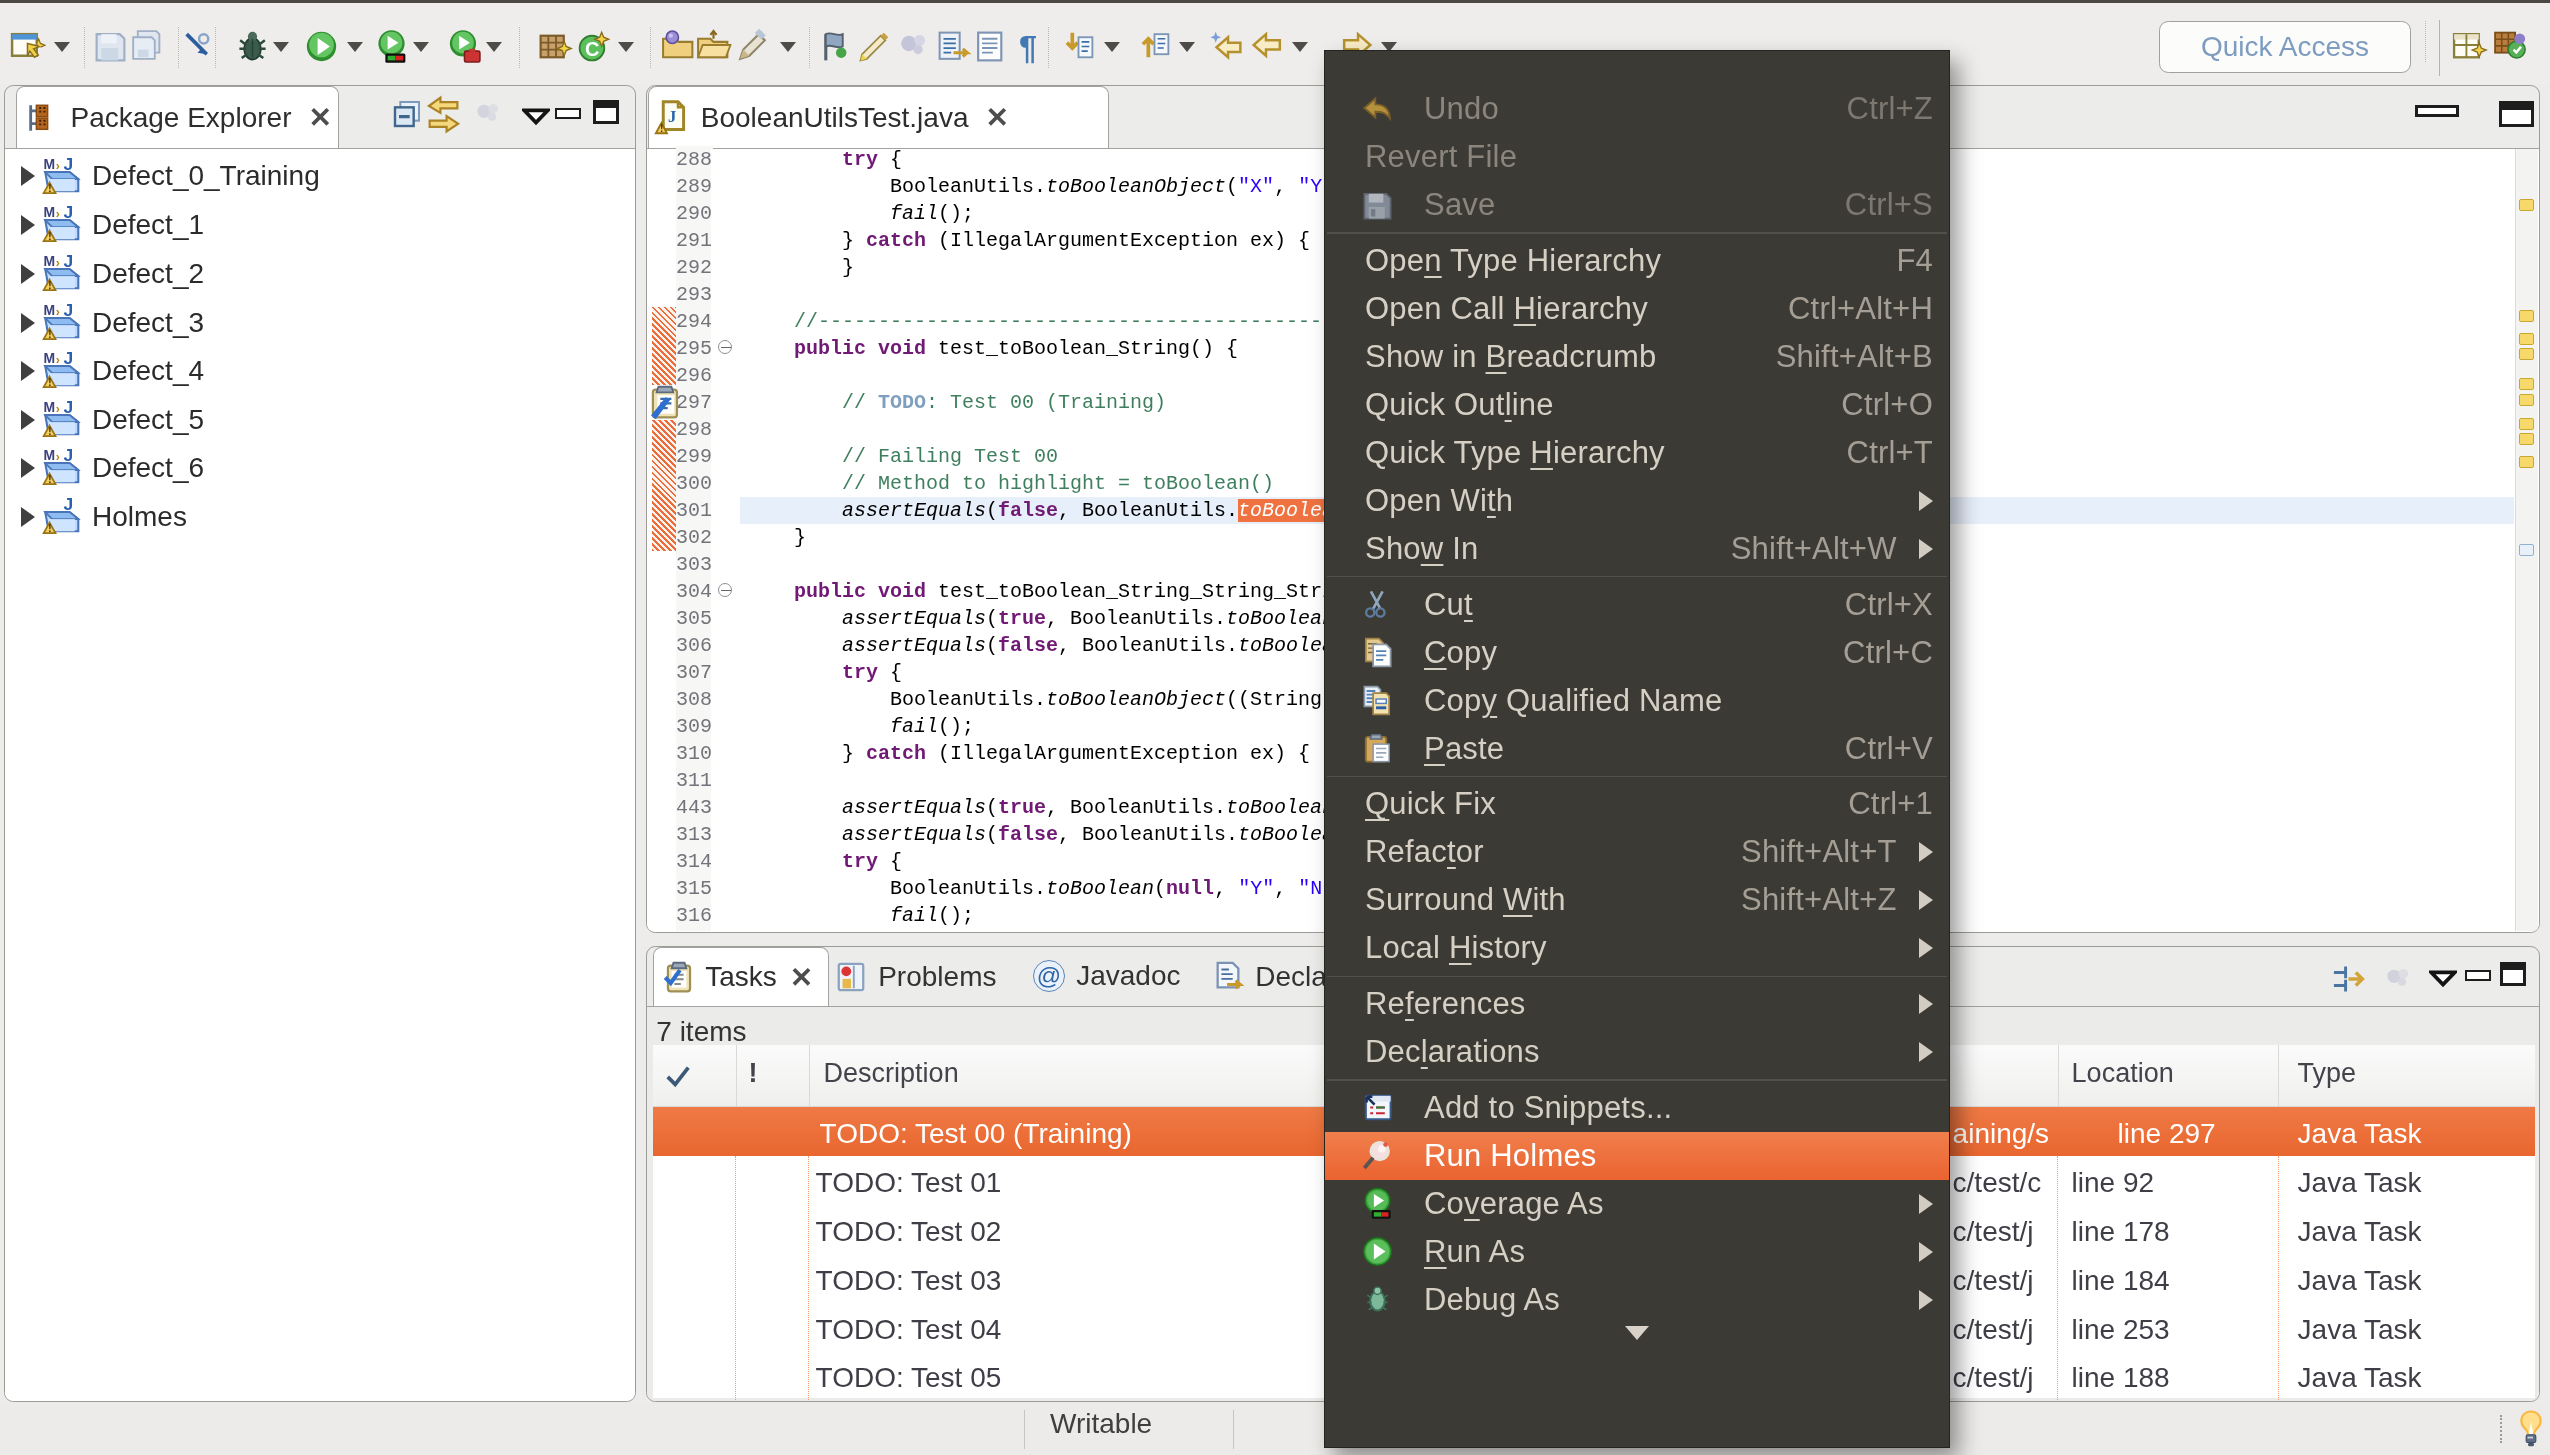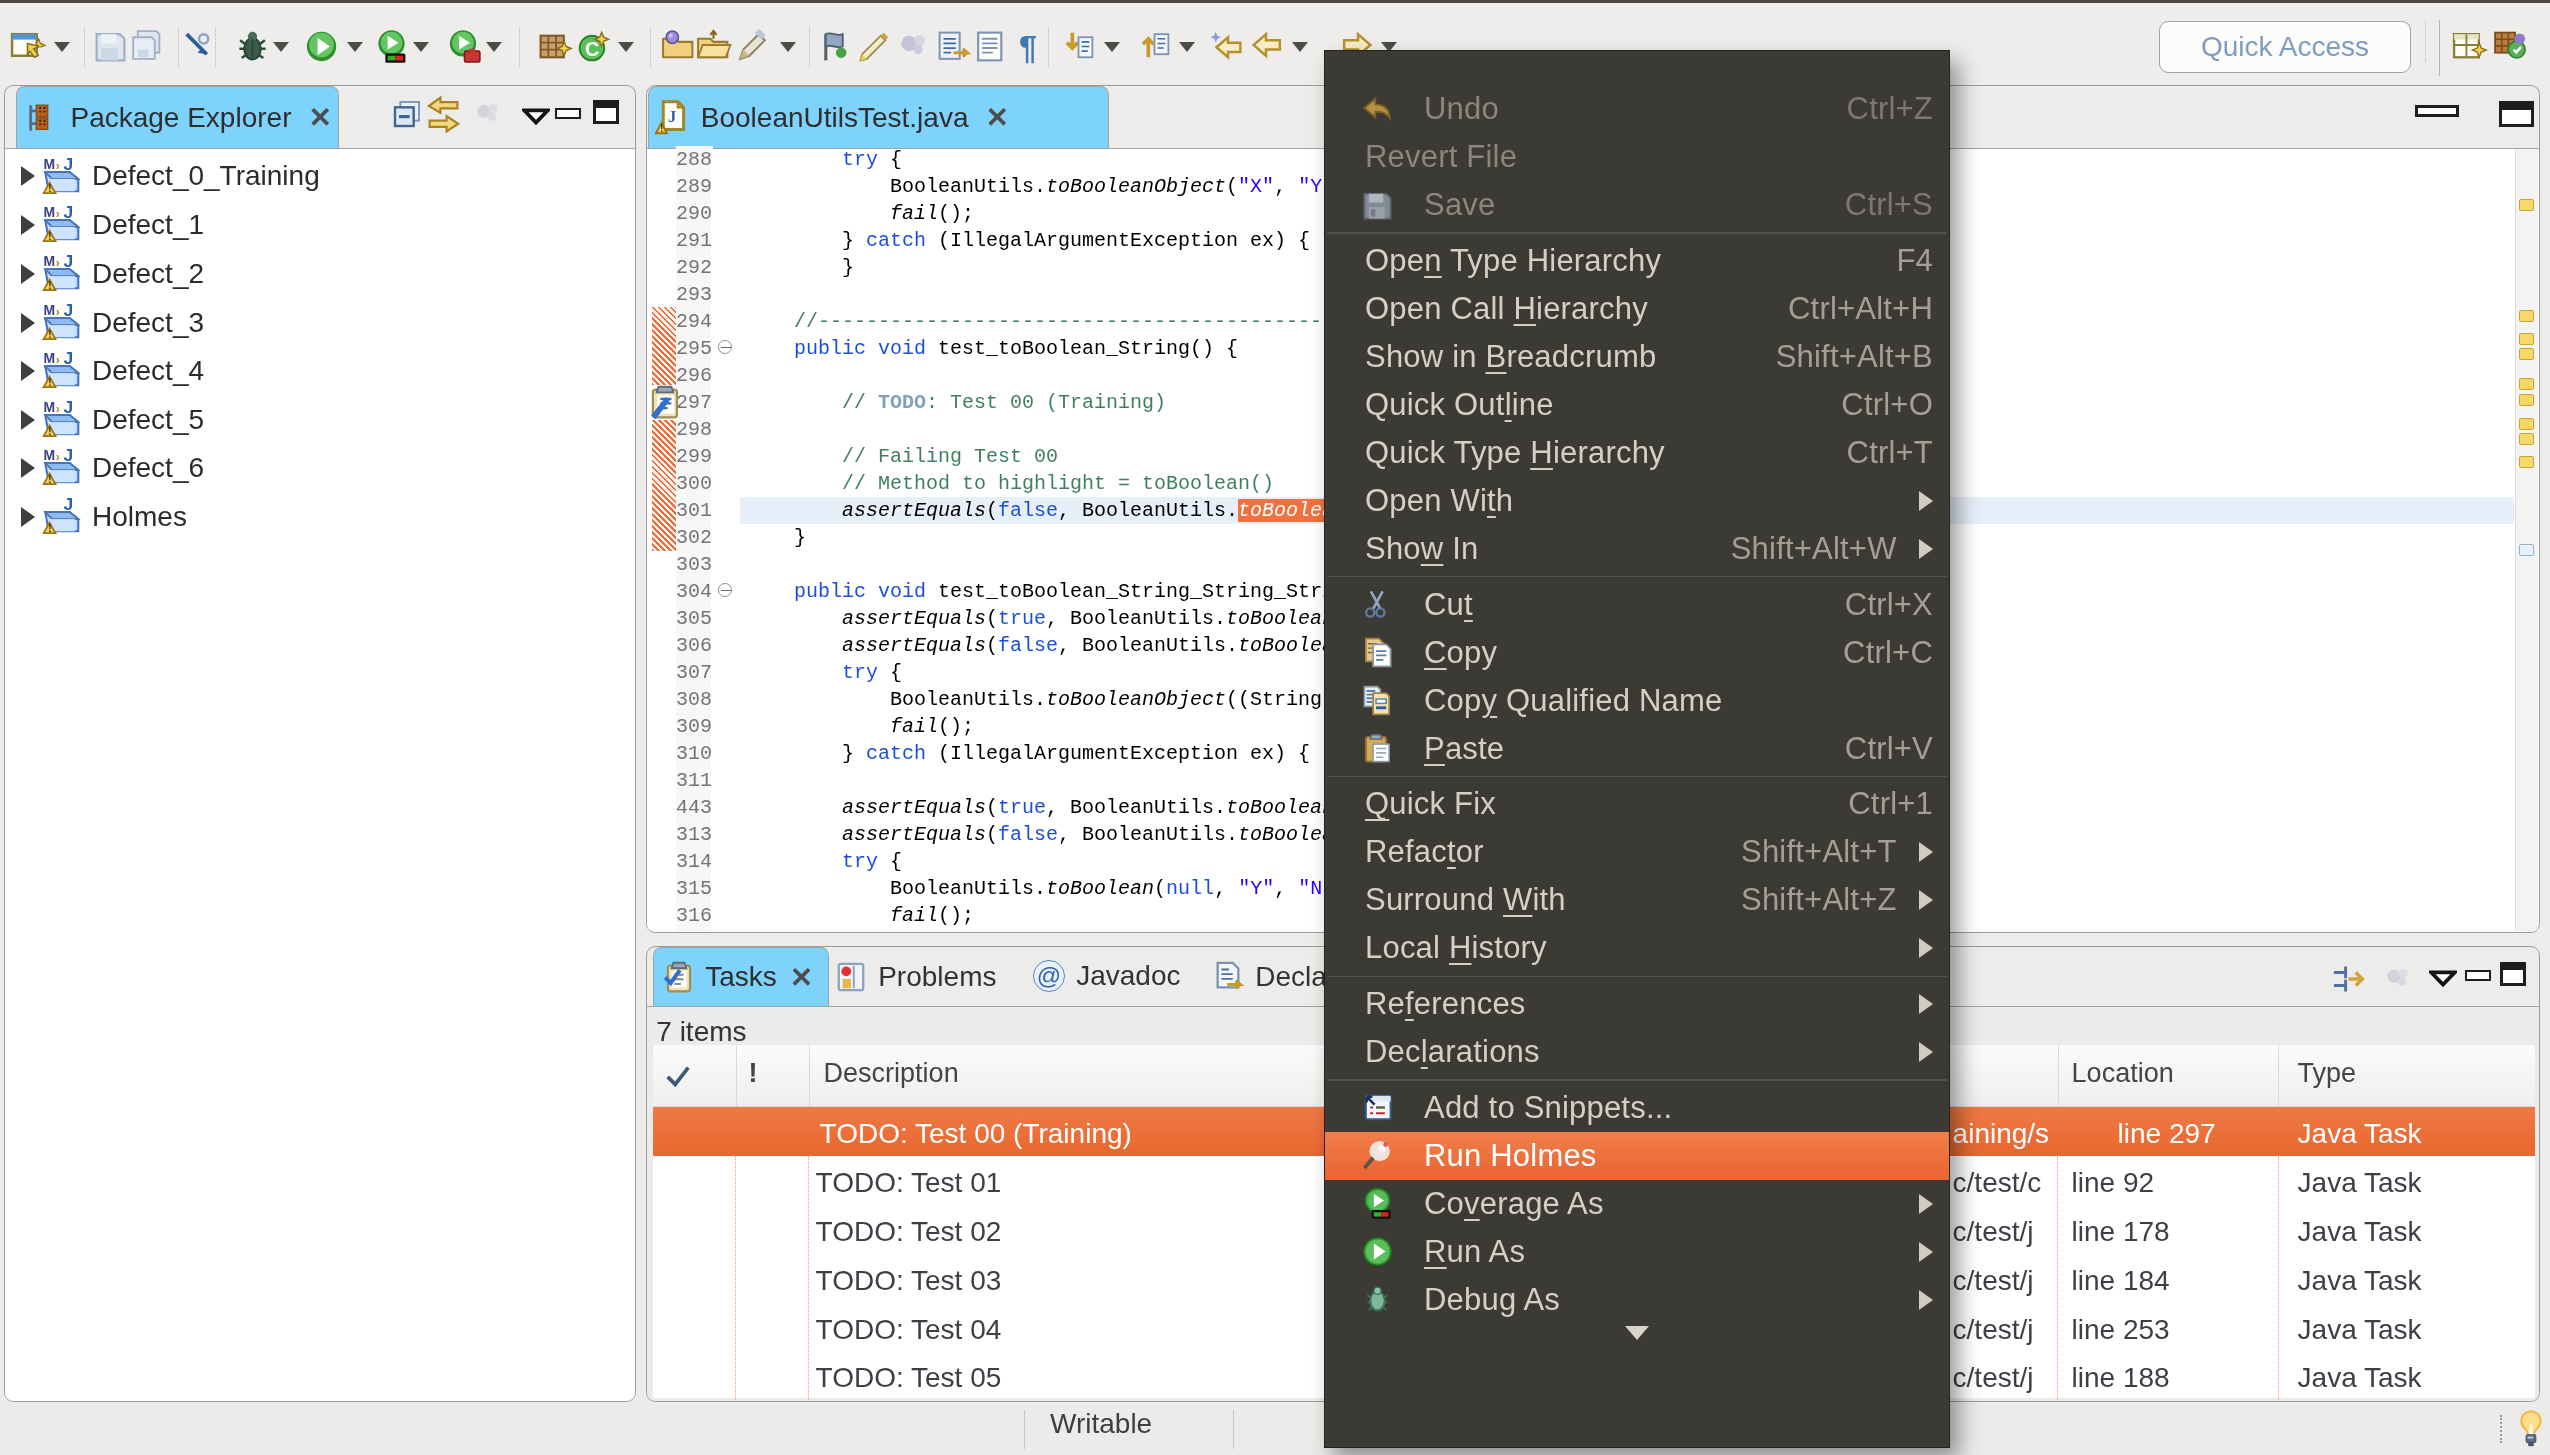--- a/index.html
+++ b/index.html
@@ -5,38 +5,38 @@
 #root{position:absolute;left:0;top:0;width:2550px;height:1455px}
 .abs{position:absolute}
 
 #topstrip{left:0;top:0;width:2550px;height:2.8px;background:#4b4742}
 #toolbar{left:0;top:2.8px;width:2550px;height:82px;background:#eeedeb}
 .tsep{position:absolute;top:24px;width:0;height:41px;border-left:1.9px dotted #b9b7b3}
 .tbi{position:absolute;top:25px;width:37px;height:37px}
 .dd{position:absolute;top:39px;width:0;height:0;border-left:8.4px solid transparent;border-right:8.4px solid transparent;border-top:10.3px solid #4e4c48}
 
 .panel{position:absolute;background:#ececea;border:0.9px solid #9b9b98;border-radius:9.3px;overflow:hidden}
-.ptab{position:absolute;top:0;background:#7dd3fc;border:0.9px solid #a2a29f;border-bottom:none;border-radius:8.4px 8.4px 0 0;display:flex;align-items:center}
+.ptab{position:absolute;top:0;background:#ffffff;border:0.9px solid #a2a29f;border-bottom:none;border-radius:8.4px 8.4px 0 0;display:flex;align-items:center}
 .tabtxt{font-size:28px;color:#2e2e2e}
 .closex{font-size:28px;color:#4d4d4d;font-weight:700;margin-left:17px}
 
 #pkg{left:3.7px;top:85px;width:632px;height:1317px}
 #pkgbody{position:absolute;left:0;top:62px;right:0;bottom:0;background:#fff;border-top:0.9px solid #a2a29f}
 .trow{position:absolute;left:0;height:49px;display:flex;align-items:center;font-size:28px;color:#2b2b2b}
 .tri{width:0;height:0;border-top:10.3px solid transparent;border-bottom:10.3px solid transparent;border-left:14px solid #3f3f3f;margin-left:16px;flex:none}
 
 #ed{left:646px;top:85px;width:1894px;height:848px}
 #edbody{position:absolute;left:0;top:62px;right:0;bottom:0;background:#fff;border-top:0.9px solid #a2a29f}
 #gutterA{position:absolute;left:0.9px;top:63px;width:29px;bottom:0.9px;background:#fff}
 #gutterN{position:absolute;left:29px;top:60px;width:37px;padding-right:1.9px;bottom:0.9px;background:#f7f7f6;color:#73737b;font:20px/27px "Liberation Mono",monospace;text-align:right}
 #gutterF{position:absolute;left:64px;top:63px;width:28px;bottom:0.9px;background:#fff}
 .lnum{height:27px}
 #code{position:absolute;left:99px;top:60px;right:37px;bottom:0.9px;font:20px/27px "Liberation Mono",monospace;color:#000;white-space:pre;overflow:hidden}
 .cl{height:27px}
-.kw{color:#1d4ed8;font-weight:400}
+.kw{color:#701a75;font-weight:700}
 .str{color:#2a00ff}
 .cm{color:#3f7f5f}
 .todo{color:#7f9fbf;font-weight:700}
 .it{font-style:italic}
 .hit{background:#ef7240;color:#fff;font-style:italic}
 #curline{position:absolute;left:93px;right:25px;height:27px;background:#e7effb}
 .hatch{position:absolute;left:4.7px;width:25px;background:repeating-linear-gradient(45deg,#ec6d3c 0 1.9px,#fdf3ec 1.9px 4.2px)}
 .fold{position:absolute;left:71px;width:14px;height:14px;border:1.9px solid #8f8f8f;border-radius:50%;background:#fff;z-index:5}
 .fold::after{content:"";position:absolute;left:2.3px;top:5.6px;width:9.3px;height:1.9px;background:#666}
 #oruler{position:absolute;right:0.9px;top:63px;width:23.4px;bottom:0.9px;background:#f3f3f1;border-left:0.9px solid #dcdcda}

